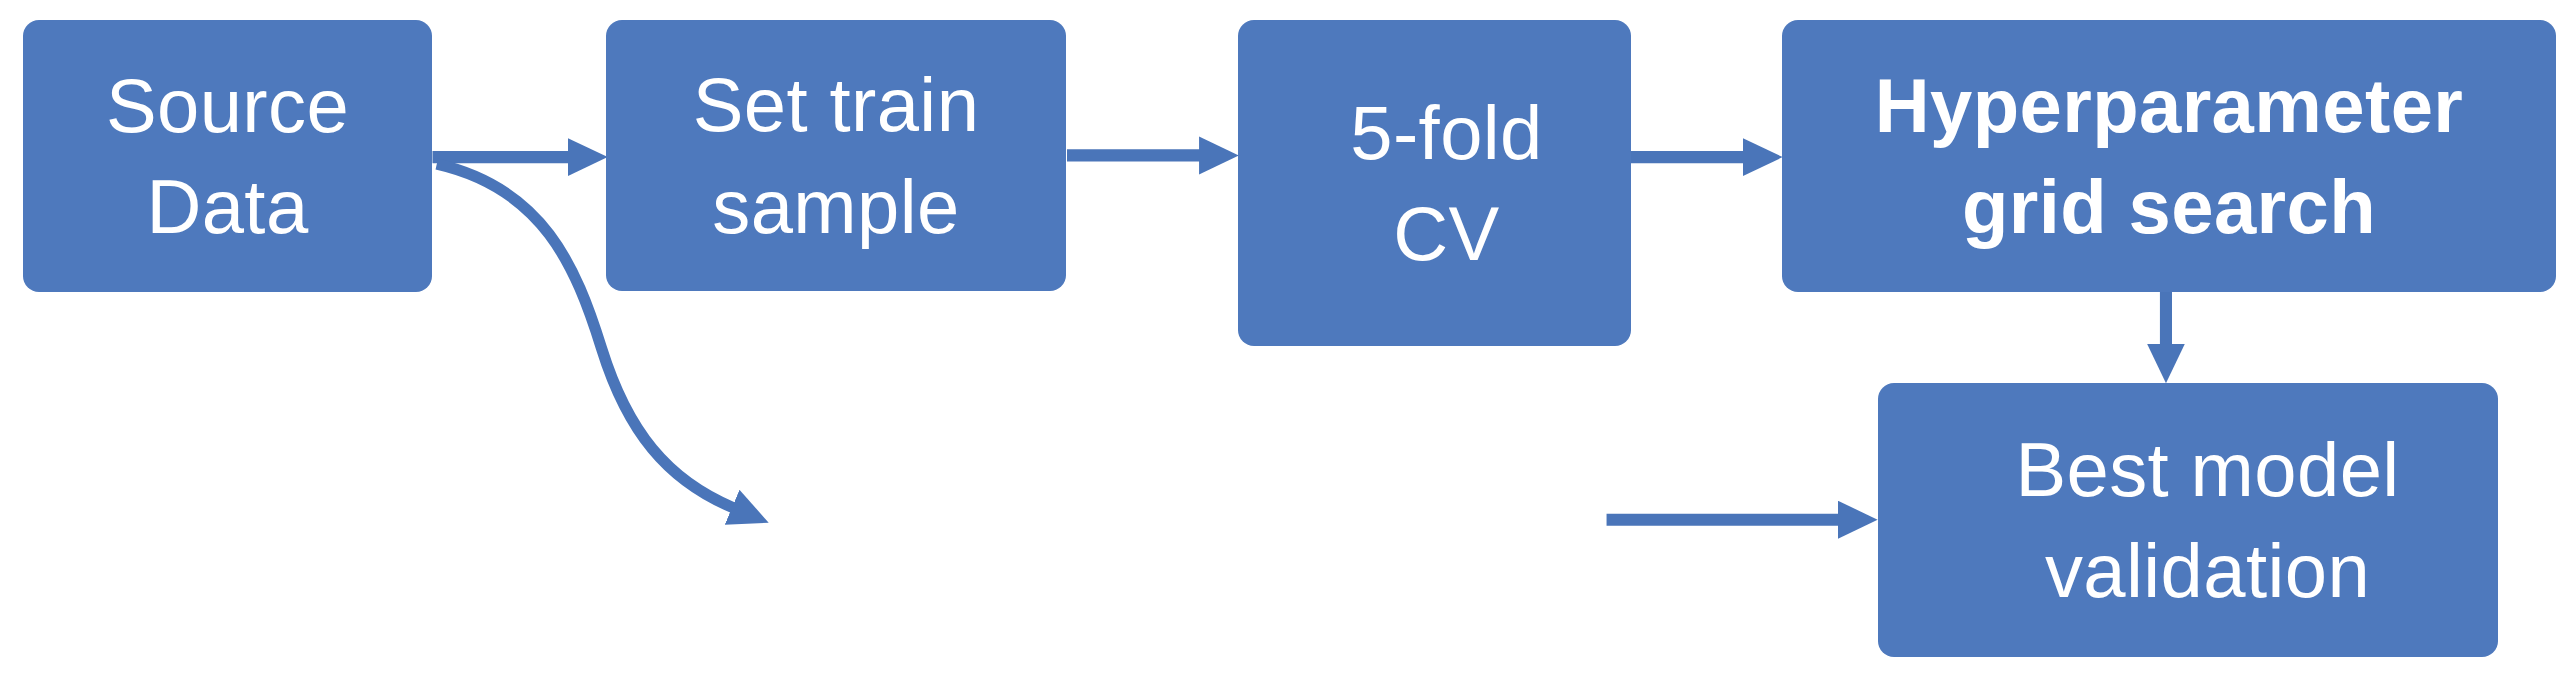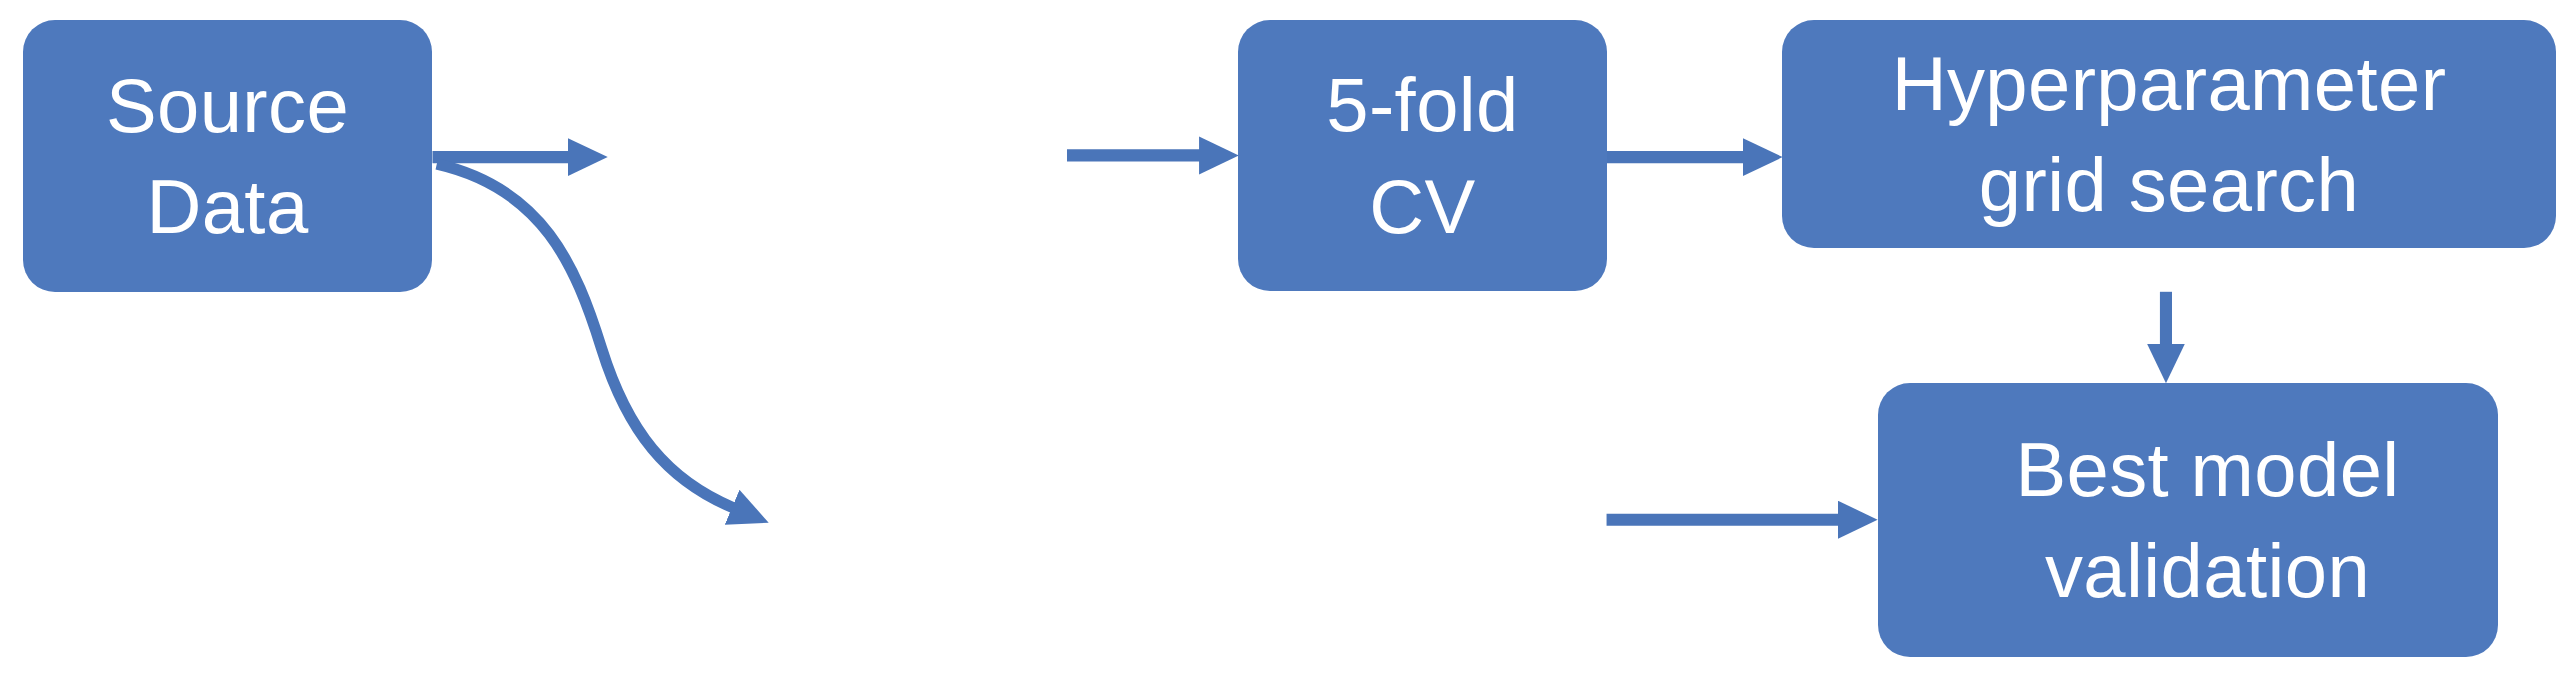--- a/index.html
+++ b/index.html
@@ -26,34 +26,34 @@
   }
   .arrow-layer line, .arrow-layer path.flow {
     stroke: var(--arrow-color);
     fill: none;
   }
   .arrow-layer .ah { fill: var(--arrow-color); }
   .node {
     position: absolute;
     background: var(--node-fill);
     color: var(--text-color);
-    border-radius: 32px;
+    border-radius: 16px;
     display: flex;
     align-items: center;
     justify-content: center;
     text-align: center;
     font-size: 76px;
     line-height: 1.33;
     white-space: pre-line;
     letter-spacing: 0.4px;
   }
   .node-source-data              { left: 23px;   top: 20px;  width: 409px; height: 272px; }
   .node-set-train-sample         { left: 606px;  top: 20px;  width: 460px; height: 271px; }
-  .node-five-fold-cv             { left: 1238px; top: 20px;  width: 369px; height: 271px; }
-  .node-hyperparameter           { left: 1782px; top: 20px;  width: 774px; height: 228px; }
+  .node-five-fold-cv             { left: 1238px; top: 20px;  width: 369px; height: 326px; padding-left: 24px; }
+  .node-hyperparameter           { left: 1782px; top: 20px;  width: 774px; height: 272px; font-weight: bold; }
   .node-generate-samples         { left: 771px;  top: 384px; width: 835px; height: 270px; }
   .node-best-model-validation    { left: 1878px; top: 383px; width: 581px; height: 274px; padding-left: 39px; }
 </style>
 </head>
 <body>
 
 <div class="canvas">
 
   <svg class="arrow-layer" viewBox="0 0 2982 790" xmlns="http://www.w3.org/2000/svg">
     <defs>
@@ -71,20 +71,22 @@
     <line x1="2508" y1="338" x2="2508" y2="399" stroke-width="14" marker-end="url(#ah)"></line>
 
     <line x1="1860" y1="602" x2="2129" y2="602" stroke-width="14" marker-end="url(#ah)"></line>
 
     <path class="flow" d="M 505 190 C 628 218 666 308 696 404 C 726 500 772 556 848 588" stroke-width="13" marker-end="url(#ah)"></path>
   </svg>
 
   <div class="node node-source-data">Source
 Data</div>
 
+  <div class="node node-set-train-sample">Set train
+sample</div>
 
   <div class="node node-five-fold-cv">5-fold
 CV</div>
 
   <div class="node node-hyperparameter">Hyperparameter
 grid search</div>
 
 
   <div class="node node-best-model-validation">Best model
 validation</div>

